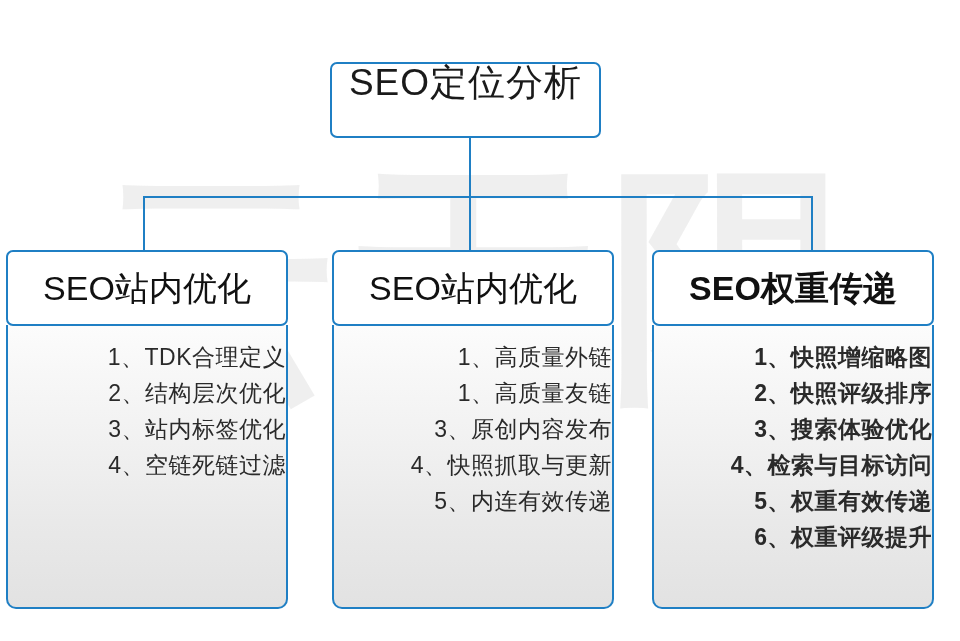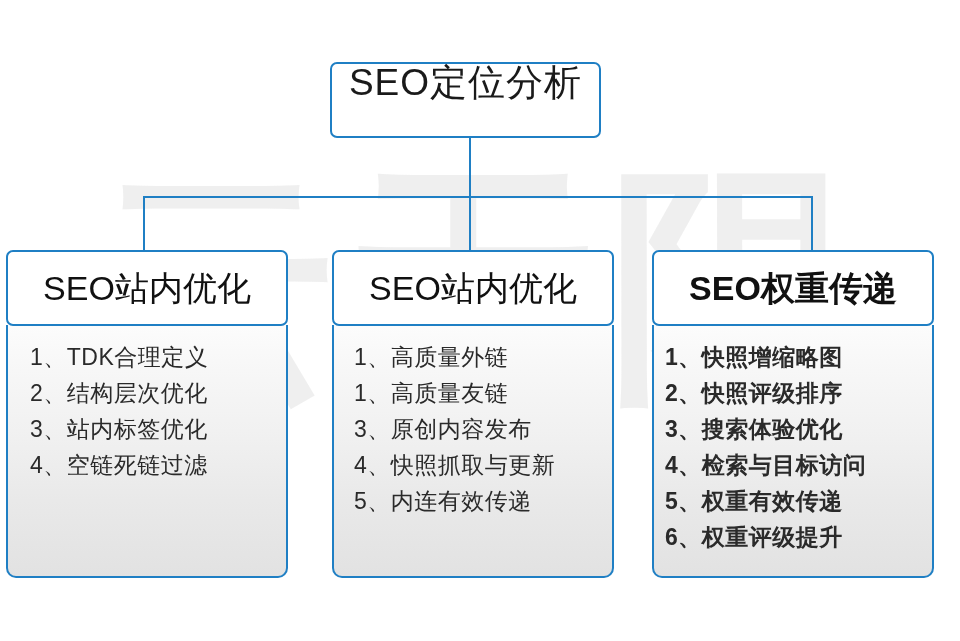--- a/index.html
+++ b/index.html
@@ -114,33 +114,34 @@
   .col-header .col-title {
     font-size: 34px;
     color: #111111;
     letter-spacing: 0px;
     line-height: 1;
     white-space: nowrap;
   }
 
   .col-body {
     margin-top: -1px;
-    height: 253px;
+    height: 284px;
     border: 2px solid #1f7fc4;
     border-top: none;
     border-radius: 0 0 10px 10px;
     box-sizing: border-box;
     background: linear-gradient(to bottom,
         #fcfcfc 0%,
         #f7f7f7 18%,
         #f1f1f1 42%,
         #e9e9e9 70%,
         #e2e2e2 100%);
     padding: 14px 0 0 0;
     overflow: hidden;
+    text-align: right;
   }
   .item-list {
     list-style: none;
     margin: 0;
     padding: 0 0 0 22px;
   }
   .item-list li {
     font-size: 23px;
     line-height: 36px;
     color: #2a2a2a;

